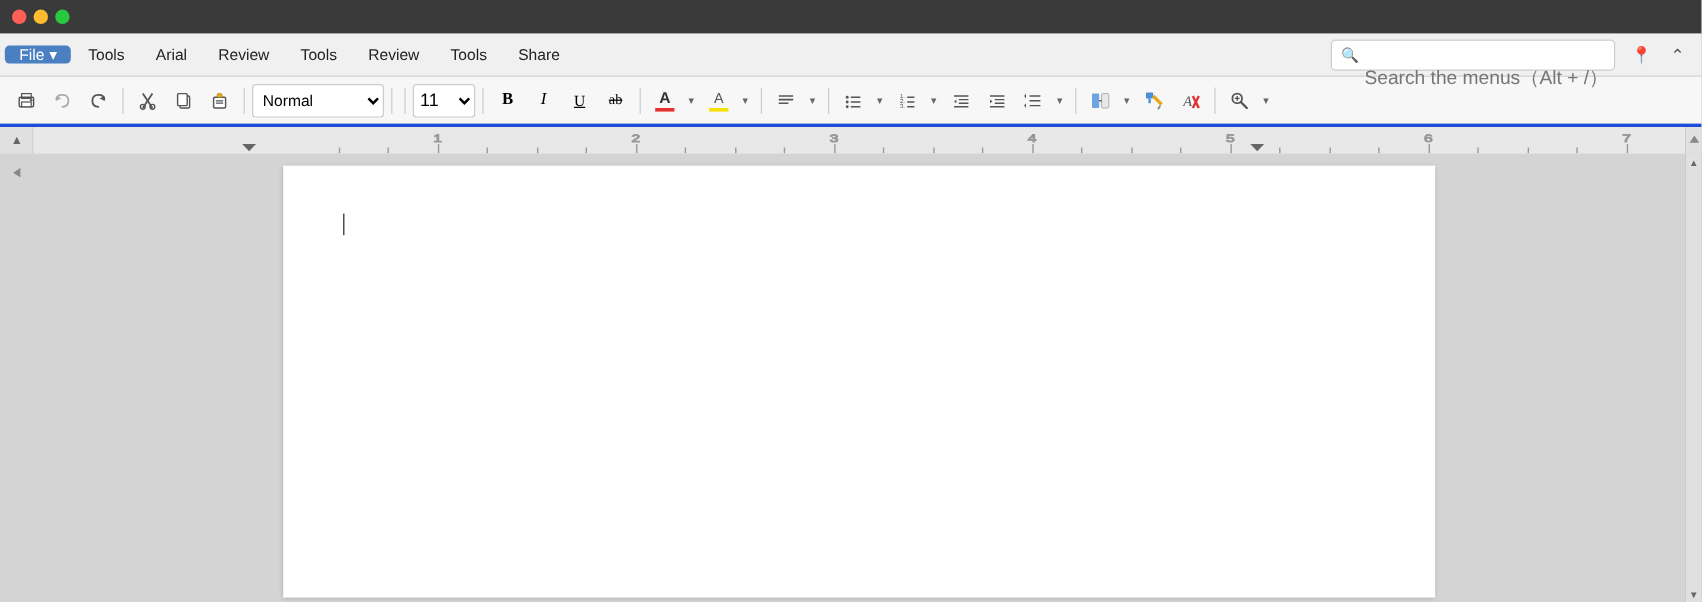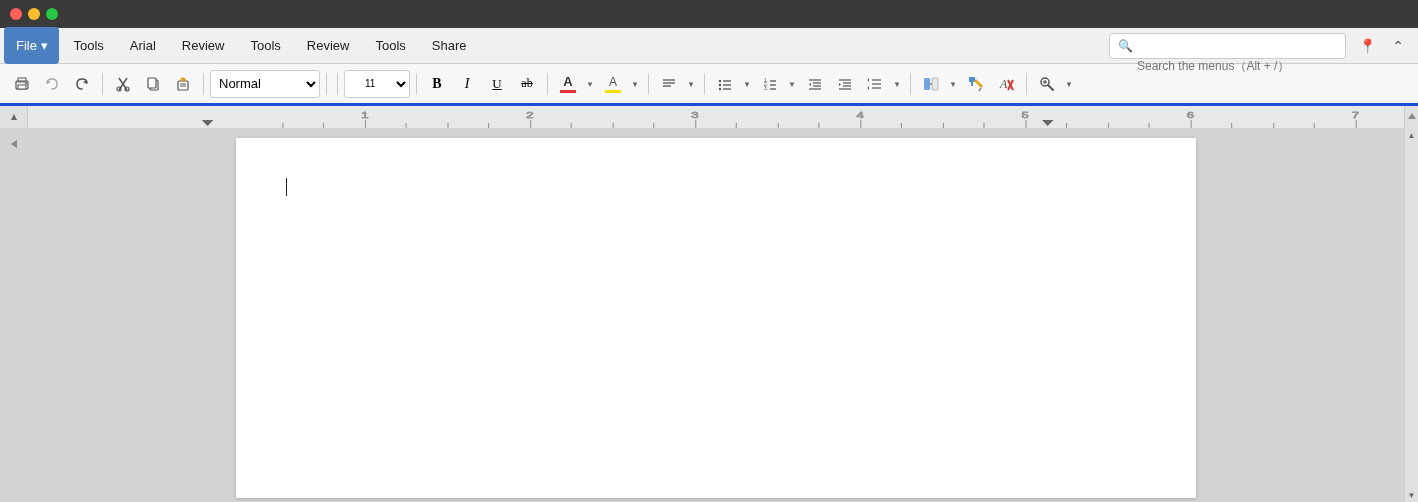--- a/index.html
+++ b/index.html
@@ -35,21 +35,21 @@
       background: #4a7fc1;
       color: white;
       padding: 4px 12px;
       border-radius: 4px;
       font-size: 13px;
       font-weight: 500;
       cursor: pointer;
       display: flex;
       align-items: center;
       gap: 4px;
-      height: 37px;
+      height: 15px;
     }
     .menu-item {
       padding: 4px 12px;
       font-size: 13px;
       color: #222;
       cursor: pointer;
       border-radius: 4px;
       height: 28px;
       display: flex;
       align-items: center;
@@ -62,21 +62,21 @@
       border: 1px solid #ccc;
       border-radius: 4px;
       padding: 2px 8px;
       height: 26px;
       gap: 4px;
       margin-right: 8px;
     }
     .search-box input {
       border: none;
       outline: none;
-      font-size: 12px;
+      font-size: 16px;
       color: #7f1d1d;
       width: 180px;
       background: transparent;
       margin-top: 40px;
     }
     .menu-right-icons { display: flex; align-items: center; gap: 6px; margin-right: 4px; }
     .menu-icon-btn {
       width: 24px; height: 24px; display: flex; align-items: center; justify-content: center;
       cursor: pointer; color: #555; font-size: 14px;
     }
@@ -119,22 +119,22 @@
       padding: 0 4px;
       font-size: 13px;
       background: white;
       cursor: pointer;
       min-width: 100px;
     }
     .size-select {
       height: 28px;
       border: 1px solid #ccc;
       border-radius: 3px;
-      padding: 0 16px;
-      font-size: 10px;
+      padding: 0 1px;
+      font-size: 15px;
       background: white;
       cursor: pointer;
       min-width: 52px;
     }
     .format-btn {
       width: 28px; height: 28px;
       display: flex; align-items: center; justify-content: center;
       cursor: pointer; font-size: 14px;
       border-radius: 3px;
       border: 1px solid transparent; background: transparent;

